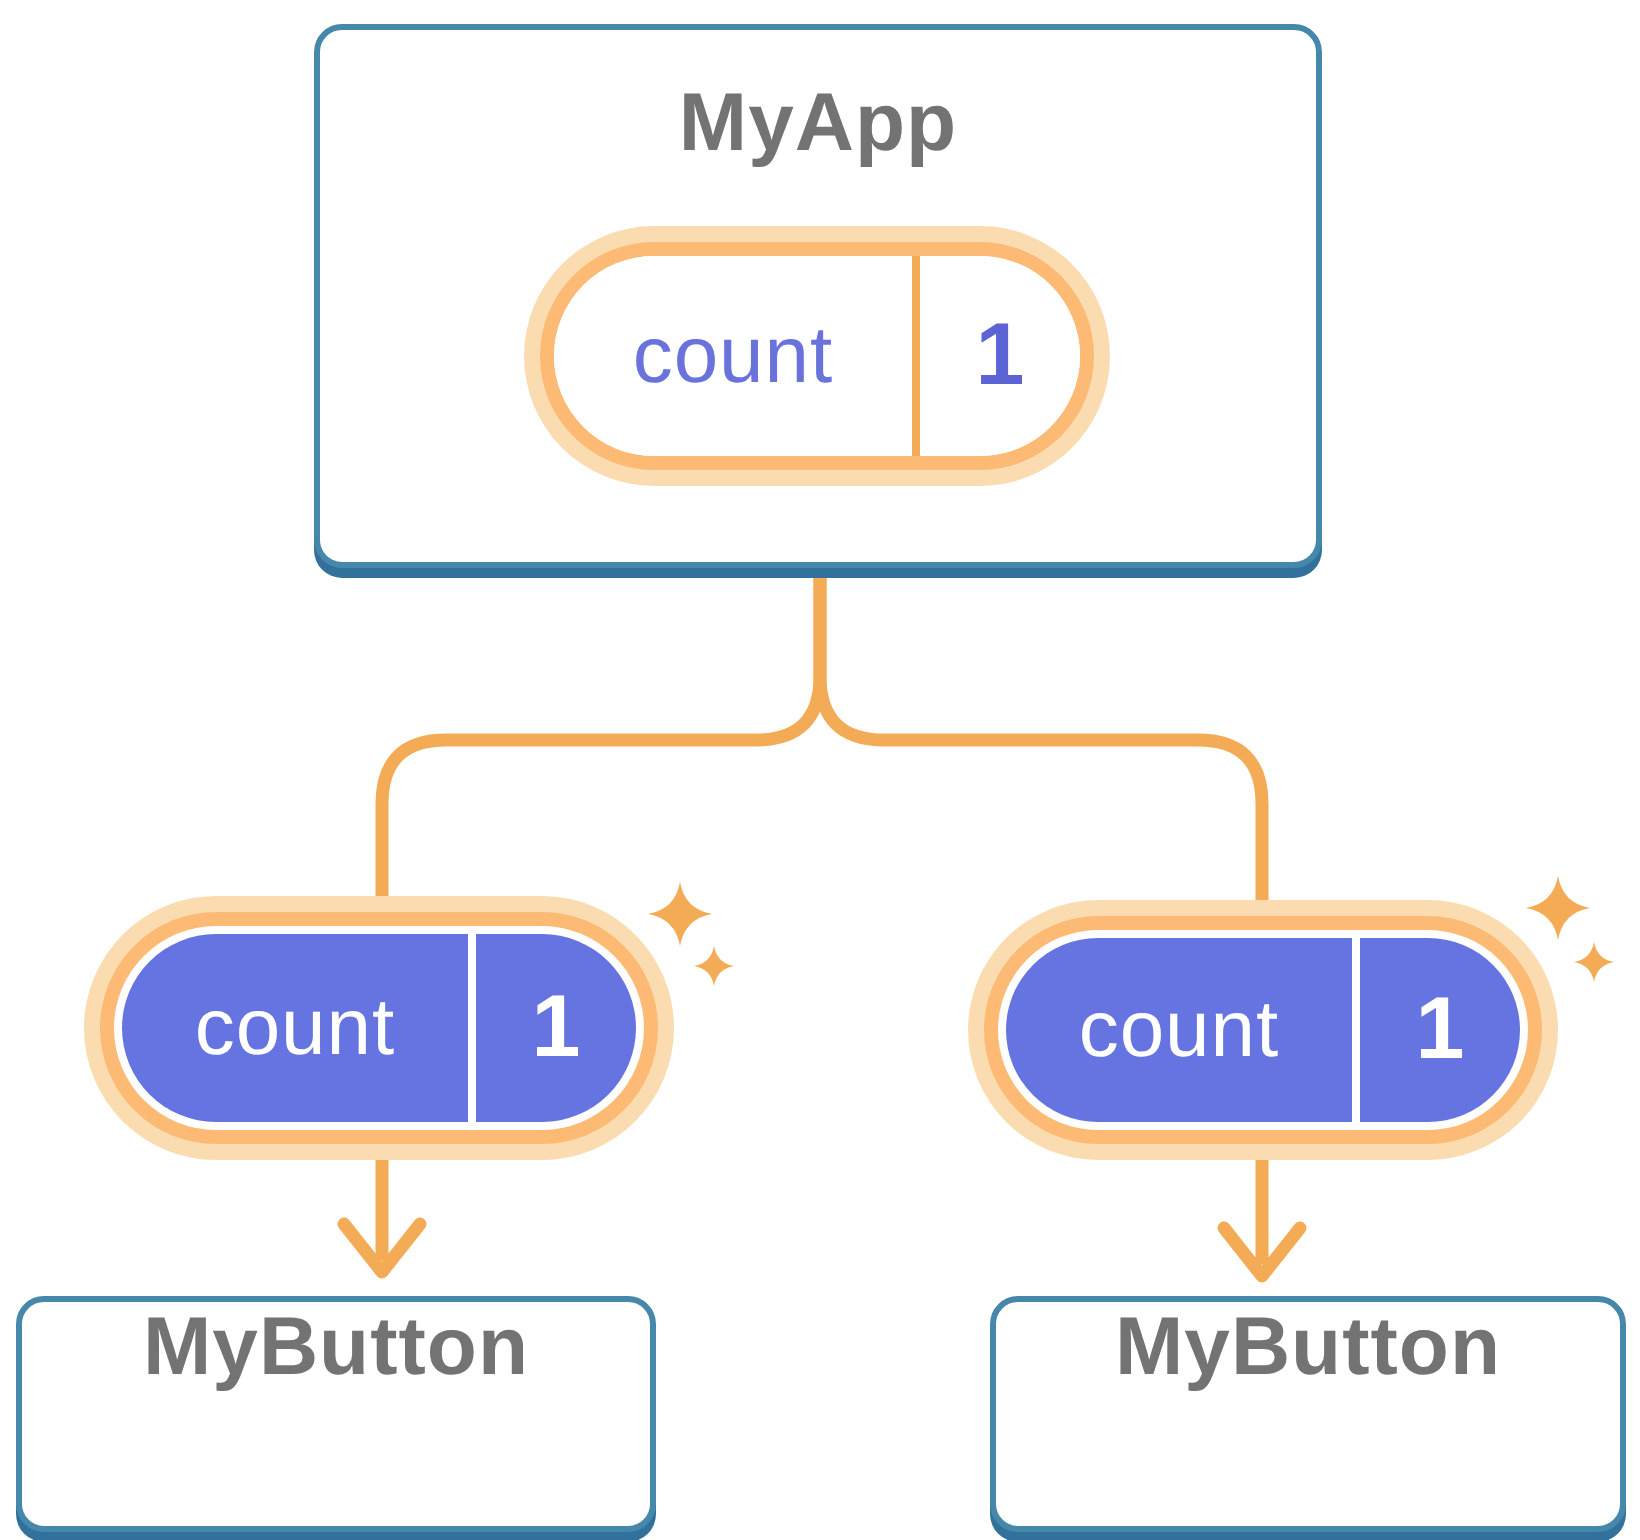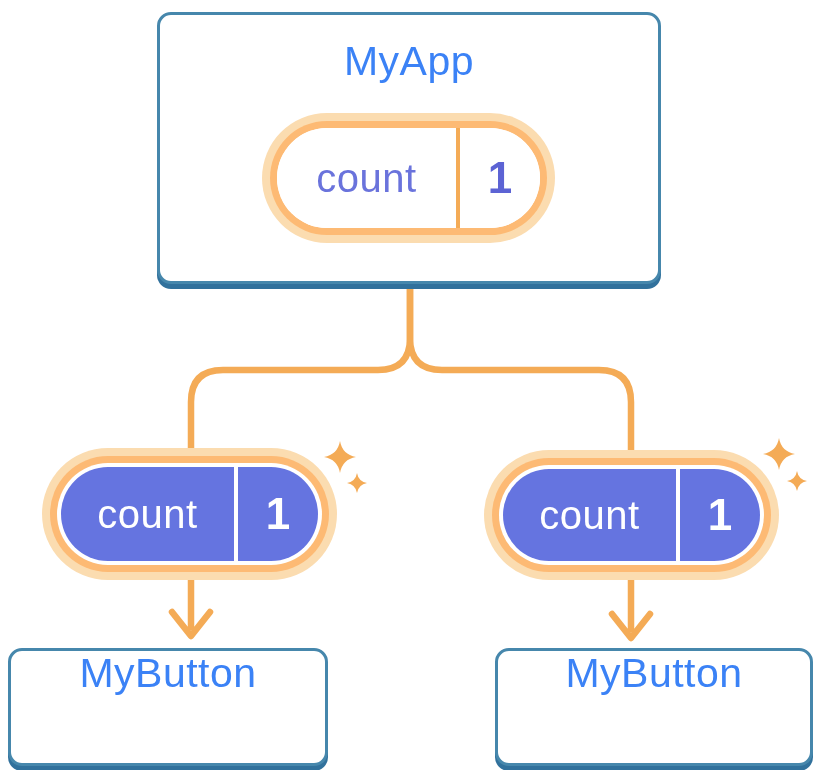--- a/index.html
+++ b/index.html
@@ -37,23 +37,23 @@
     width: 504px; height: 272px;
     align-items: flex-start;
     padding-top: 24px;
   }
   .card-child {
     align-items: flex-start;
   }
   .card-child-left  { left: 8px;   top: 648px; width: 320px; height: 118px; }
   .card-child-right { left: 495px; top: 648px; width: 318px; height: 118px; }
   .card-title {
-    color: #3b82f6;
+    color: #737373;
     font-size: 41px;
-    font-weight: 400;
+    font-weight: 700;
     letter-spacing: 0.5px;
     line-height: 1.1;
   }
   
   .pill {
     position: absolute;
     z-index: 3;
     box-sizing: border-box;
     background: #fbdcb0;           
     border-radius: 999px;

